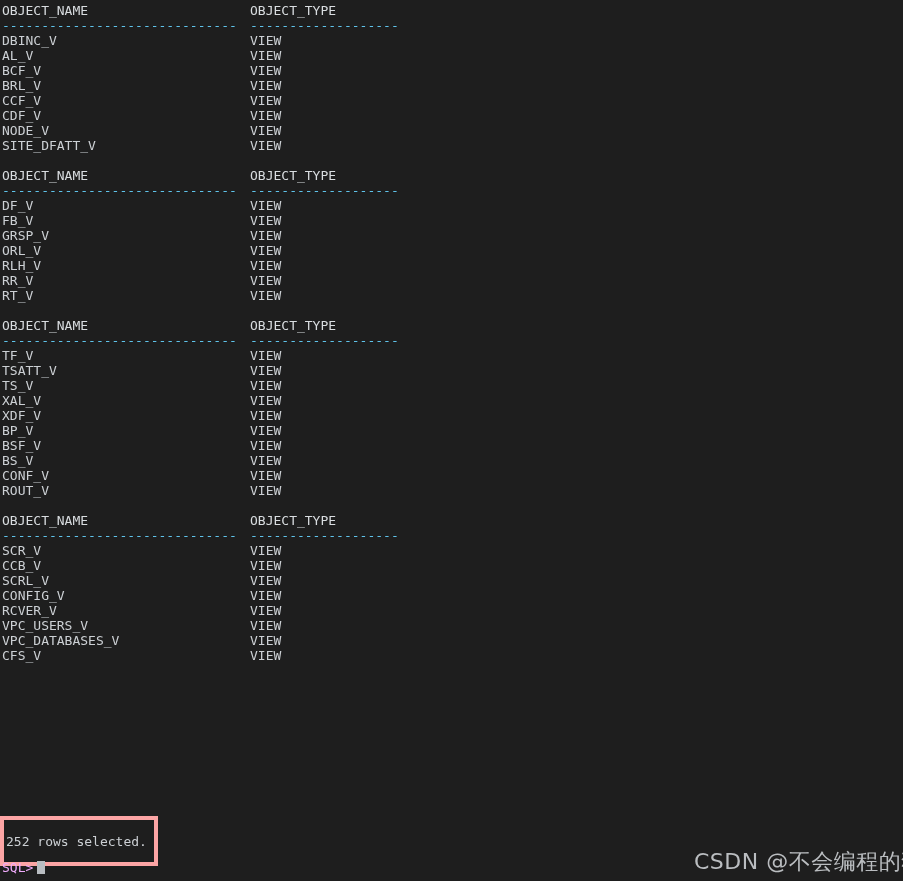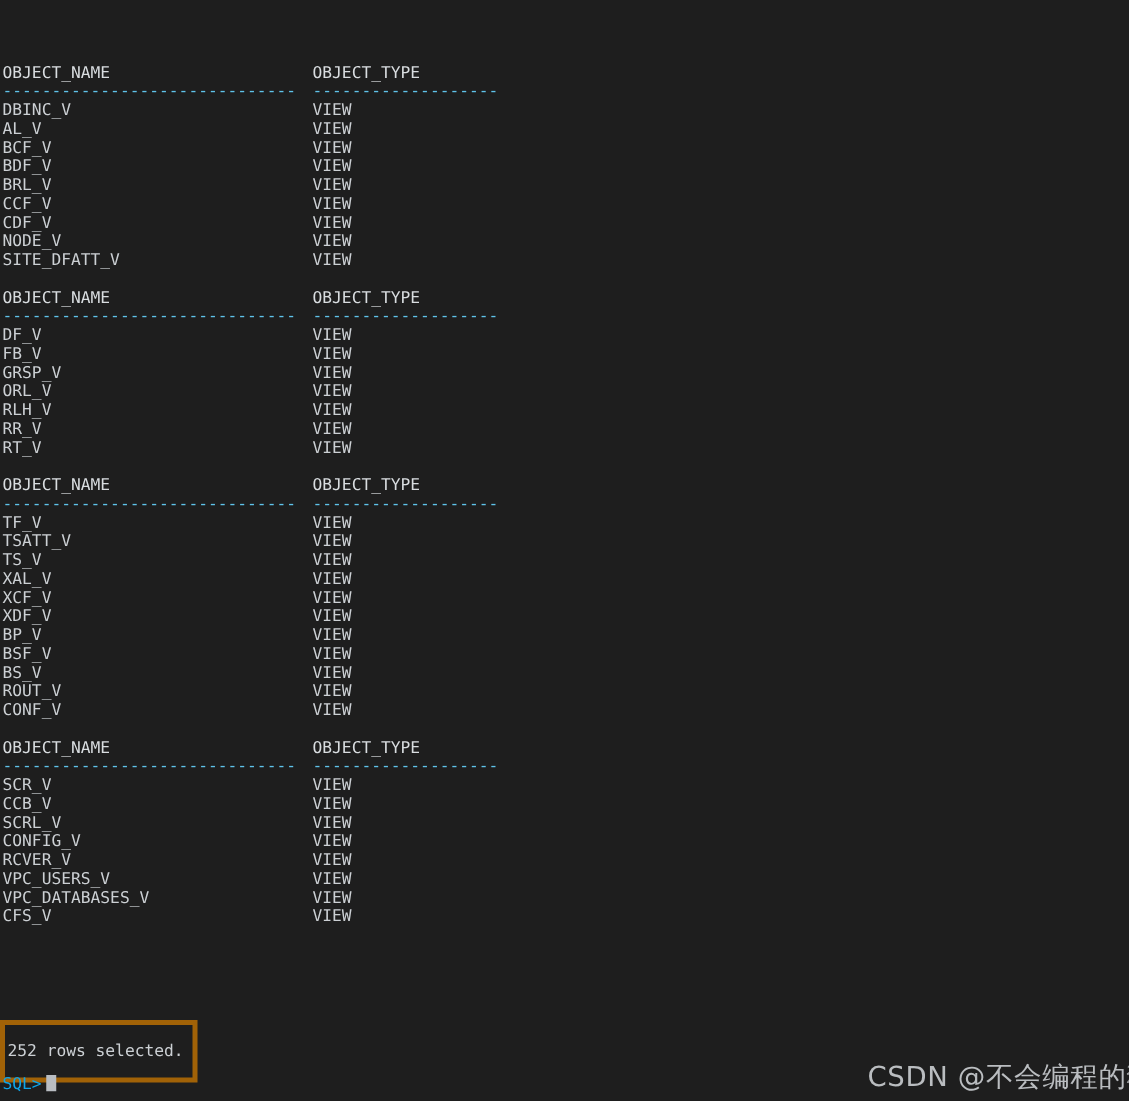--- a/index.html
+++ b/index.html
@@ -37,39 +37,38 @@
     line-height: 15px;
     white-space: pre;
   }
 
   .blank { height: 15px; }
 
   .col-name {
     display: inline-block;
     width: 248px;
     white-space: pre;
-    margin-top: 48px;
   }
   .col-type {
     display: inline-block;
     white-space: pre;
   }
 
   .hdr { color: #d9dde0; }
   .rule { color: #5fc3ea; }
   .cell { color: #ccd0d4; }
 
   
   #status-wrap {
     position: absolute;
     left: 0px;
     top: 816px;
     width: 158px;
     height: 50px;
-    border: 4px solid #a16207;
+    border: 4px solid #fca5a5;
     box-sizing: border-box;
     background: transparent;
   }
   #status-text {
     position: absolute;
     left: 2px;
     top: 14px;
     font-family: "DejaVu Sans Mono", "Liberation Mono", monospace;
     font-size: 13px;
     line-height: 15px;
@@ -78,21 +77,21 @@
   }
 
   
   #prompt-line {
     position: absolute;
     left: 2px;
     top: 860px;
     font-family: "DejaVu Sans Mono", "Liberation Mono", monospace;
     font-size: 13px;
     line-height: 15px;
-    color: #0ea5e9;
+    color: #f0abfc;
     white-space: pre;
   }
   #cursor-block {
     display: inline-block;
     width: 8px;
     height: 13px;
     background: #b9bdc2;
     vertical-align: -2px;
     margin-left: 4px;
   }
@@ -113,21 +112,20 @@
 </head>
 <body>
 
 <div id="terminal">
   <div id="scrollback">
       <div class="tline"><span class="col-name hdr">OBJECT_NAME</span><span class="col-type hdr">OBJECT_TYPE</span></div>
       <div class="tline"><span class="col-name rule">------------------------------</span><span class="col-type rule">-------------------</span></div>
       <div class="tline"><span class="col-name cell">DBINC_V</span><span class="col-type cell">VIEW</span></div>
       <div class="tline"><span class="col-name cell">AL_V</span><span class="col-type cell">VIEW</span></div>
       <div class="tline"><span class="col-name cell">BCF_V</span><span class="col-type cell">VIEW</span></div>
-      <div class="tline"><span class="col-name cell">BDF_V</span><span class="col-type cell">VIEW</span></div>
       <div class="tline"><span class="col-name cell">BRL_V</span><span class="col-type cell">VIEW</span></div>
       <div class="tline"><span class="col-name cell">CCF_V</span><span class="col-type cell">VIEW</span></div>
       <div class="tline"><span class="col-name cell">CDF_V</span><span class="col-type cell">VIEW</span></div>
       <div class="tline"><span class="col-name cell">NODE_V</span><span class="col-type cell">VIEW</span></div>
       <div class="tline"><span class="col-name cell">SITE_DFATT_V</span><span class="col-type cell">VIEW</span></div>
       <div class="tline blank"> </div>
       <div class="tline"><span class="col-name hdr">OBJECT_NAME</span><span class="col-type hdr">OBJECT_TYPE</span></div>
       <div class="tline"><span class="col-name rule">------------------------------</span><span class="col-type rule">-------------------</span></div>
       <div class="tline"><span class="col-name cell">DF_V</span><span class="col-type cell">VIEW</span></div>
       <div class="tline"><span class="col-name cell">FB_V</span><span class="col-type cell">VIEW</span></div>
@@ -136,27 +134,26 @@
       <div class="tline"><span class="col-name cell">RLH_V</span><span class="col-type cell">VIEW</span></div>
       <div class="tline"><span class="col-name cell">RR_V</span><span class="col-type cell">VIEW</span></div>
       <div class="tline"><span class="col-name cell">RT_V</span><span class="col-type cell">VIEW</span></div>
       <div class="tline blank"> </div>
       <div class="tline"><span class="col-name hdr">OBJECT_NAME</span><span class="col-type hdr">OBJECT_TYPE</span></div>
       <div class="tline"><span class="col-name rule">------------------------------</span><span class="col-type rule">-------------------</span></div>
       <div class="tline"><span class="col-name cell">TF_V</span><span class="col-type cell">VIEW</span></div>
       <div class="tline"><span class="col-name cell">TSATT_V</span><span class="col-type cell">VIEW</span></div>
       <div class="tline"><span class="col-name cell">TS_V</span><span class="col-type cell">VIEW</span></div>
       <div class="tline"><span class="col-name cell">XAL_V</span><span class="col-type cell">VIEW</span></div>
-      <div class="tline"><span class="col-name cell">XCF_V</span><span class="col-type cell">VIEW</span></div>
       <div class="tline"><span class="col-name cell">XDF_V</span><span class="col-type cell">VIEW</span></div>
       <div class="tline"><span class="col-name cell">BP_V</span><span class="col-type cell">VIEW</span></div>
       <div class="tline"><span class="col-name cell">BSF_V</span><span class="col-type cell">VIEW</span></div>
       <div class="tline"><span class="col-name cell">BS_V</span><span class="col-type cell">VIEW</span></div>
+      <div class="tline"><span class="col-name cell">CONF_V</span><span class="col-type cell">VIEW</span></div>
       <div class="tline"><span class="col-name cell">ROUT_V</span><span class="col-type cell">VIEW</span></div>
-      <div class="tline"><span class="col-name cell">CONF_V</span><span class="col-type cell">VIEW</span></div>
       <div class="tline blank"> </div>
       <div class="tline"><span class="col-name hdr">OBJECT_NAME</span><span class="col-type hdr">OBJECT_TYPE</span></div>
       <div class="tline"><span class="col-name rule">------------------------------</span><span class="col-type rule">-------------------</span></div>
       <div class="tline"><span class="col-name cell">SCR_V</span><span class="col-type cell">VIEW</span></div>
       <div class="tline"><span class="col-name cell">CCB_V</span><span class="col-type cell">VIEW</span></div>
       <div class="tline"><span class="col-name cell">SCRL_V</span><span class="col-type cell">VIEW</span></div>
       <div class="tline"><span class="col-name cell">CONFIG_V</span><span class="col-type cell">VIEW</span></div>
       <div class="tline"><span class="col-name cell">RCVER_V</span><span class="col-type cell">VIEW</span></div>
       <div class="tline"><span class="col-name cell">VPC_USERS_V</span><span class="col-type cell">VIEW</span></div>
       <div class="tline"><span class="col-name cell">VPC_DATABASES_V</span><span class="col-type cell">VIEW</span></div>

